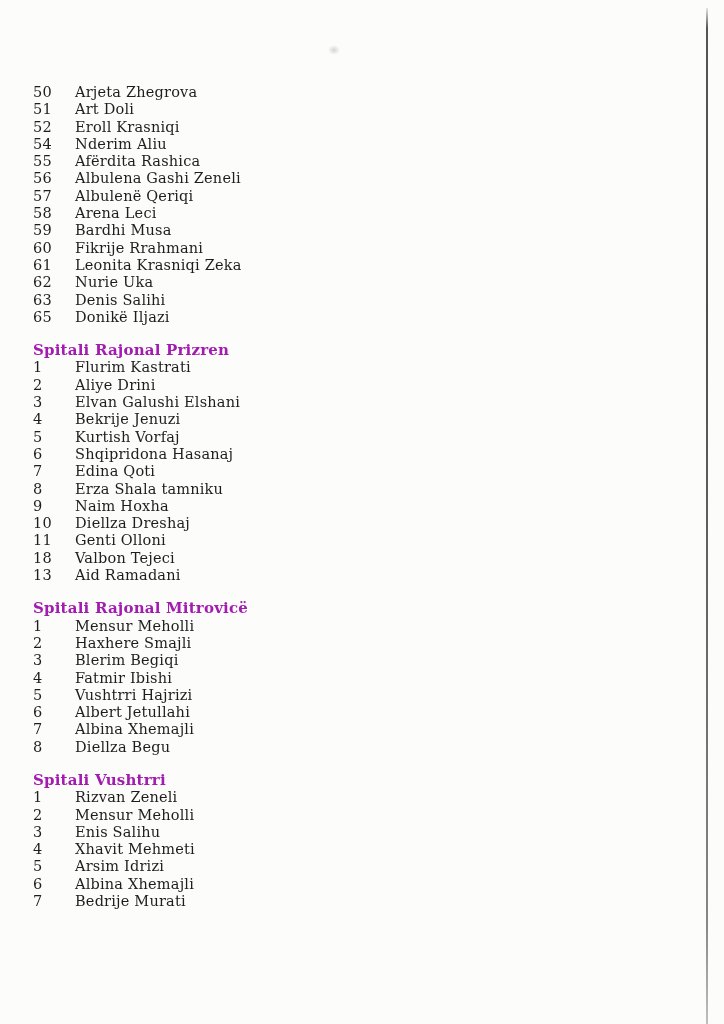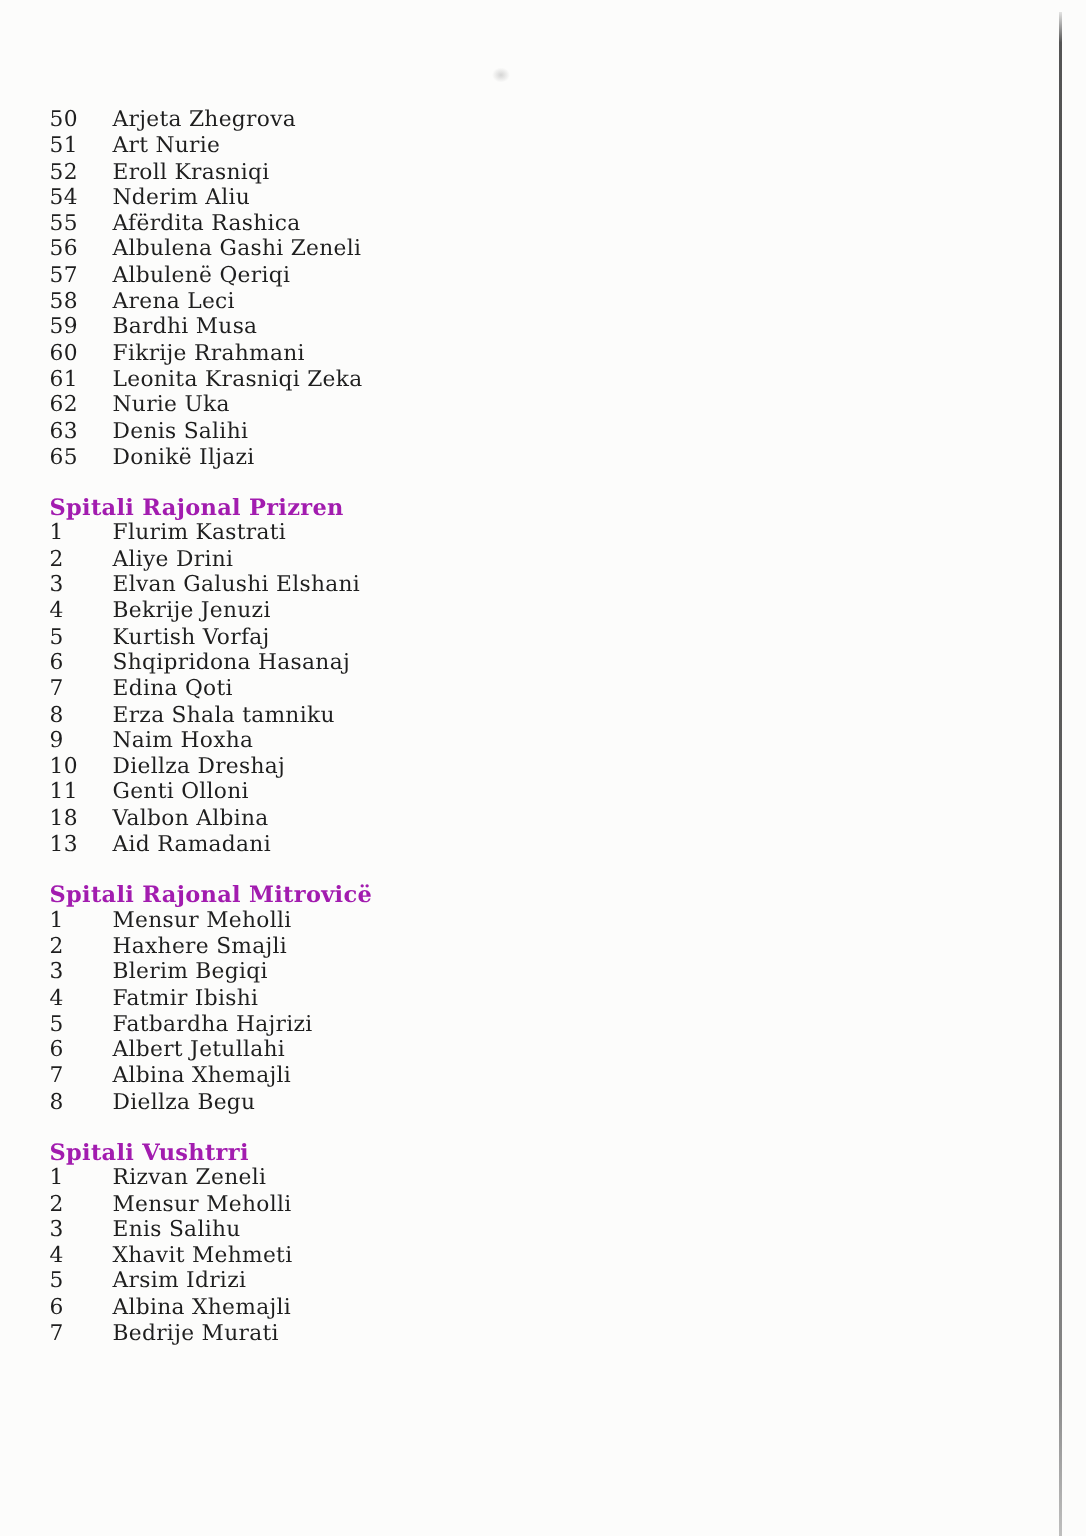--- a/index.html
+++ b/index.html
@@ -10,21 +10,21 @@
     width: 724px;
     height: 1024px;
     background: #fcfcfb;
     position: relative;
     overflow: hidden;
     font-family: "DejaVu Serif", serif;
     color: #1e1e1e;
   }
   .page-content {
     position: absolute;
-    top: 72px;
+    top: 84px;
     left: 33px;
     width: 600px;
   }
   section {
     display: block;
   }
   h2.section-title {
     font-size: 15px;
     font-weight: bold;
     margin: 16px 0 0 0;
@@ -76,21 +76,21 @@
 
 <main class="page-content">
   <div>
       <section>
         <div class="row">
           <span class="num">50</span>
           <span class="name">Arjeta Zhegrova</span>
         </div>
         <div class="row">
           <span class="num">51</span>
-          <span class="name">Art Nurie</span>
+          <span class="name">Art Doli</span>
         </div>
         <div class="row">
           <span class="num">52</span>
           <span class="name">Eroll Krasniqi</span>
         </div>
         <div class="row">
           <span class="num">54</span>
           <span class="name">Nderim Aliu</span>
         </div>
         <div class="row">
@@ -175,21 +175,21 @@
         <div class="row">
           <span class="num">10</span>
           <span class="name">Diellza Dreshaj</span>
         </div>
         <div class="row">
           <span class="num">11</span>
           <span class="name">Genti Olloni</span>
         </div>
         <div class="row">
           <span class="num">18</span>
-          <span class="name">Valbon Albina</span>
+          <span class="name">Valbon Tejeci</span>
         </div>
         <div class="row">
           <span class="num">13</span>
           <span class="name">Aid Ramadani</span>
         </div>
       </section>
       <section>
         <h2 class="section-title">Spitali Rajonal Mitrovicë</h2>
         <div class="row">
           <span class="num">1</span>
@@ -202,21 +202,21 @@
         <div class="row">
           <span class="num">3</span>
           <span class="name">Blerim Begiqi</span>
         </div>
         <div class="row">
           <span class="num">4</span>
           <span class="name">Fatmir Ibishi</span>
         </div>
         <div class="row">
           <span class="num">5</span>
-          <span class="name">Fatbardha Hajrizi</span>
+          <span class="name">Vushtrri Hajrizi</span>
         </div>
         <div class="row">
           <span class="num">6</span>
           <span class="name">Albert Jetullahi</span>
         </div>
         <div class="row">
           <span class="num">7</span>
           <span class="name">Albina Xhemajli</span>
         </div>
         <div class="row">

